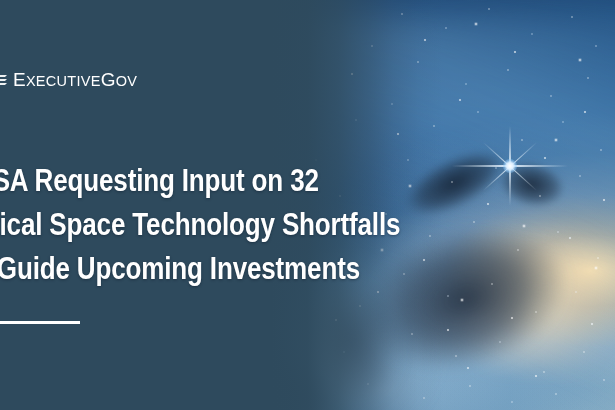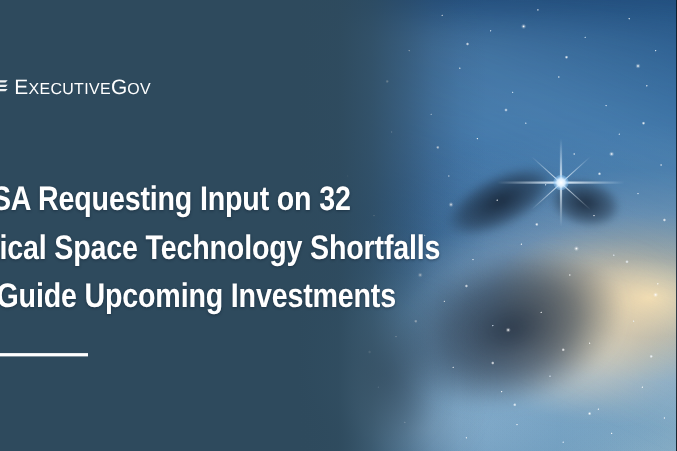--- a/index.html
+++ b/index.html
@@ -283,20 +283,21 @@
   .content {
     position: absolute;
     inset: 0;
   }
 
   .logo {
     position: absolute;
     left: 0px;
     top: 70px;
     display: flex;
+    align-items: center;
     gap: 5px;
   }
   .logo-mark {
     width: 14px;
     height: 18px;
     overflow: hidden;
     flex: 0 0 auto;
     margin-left: -6px;
   }
   .logo-text {

